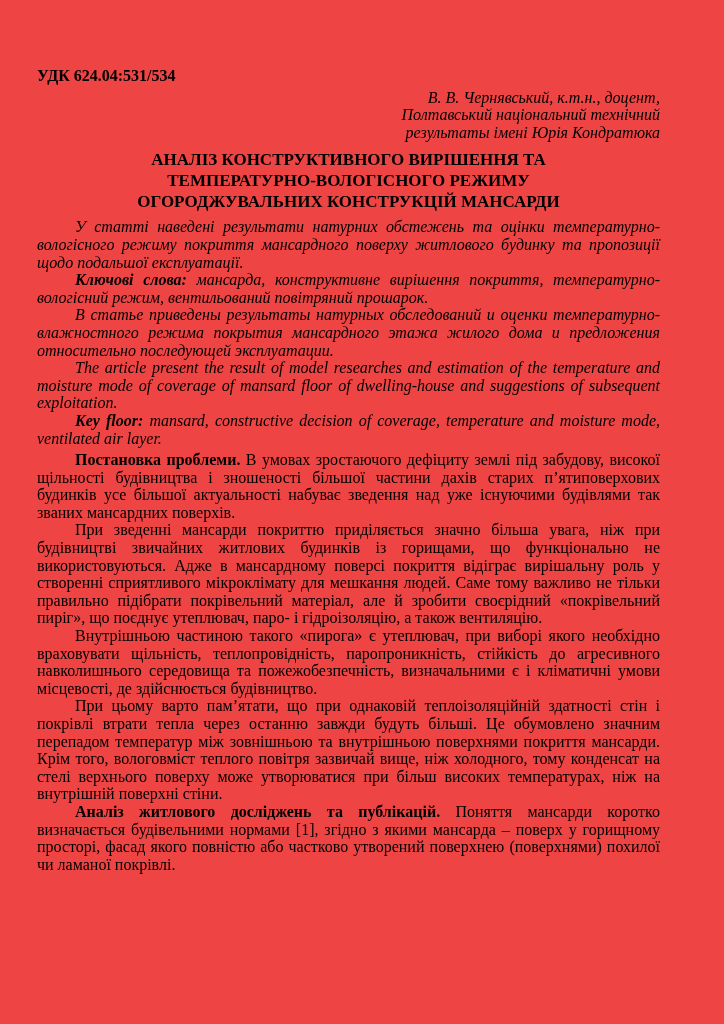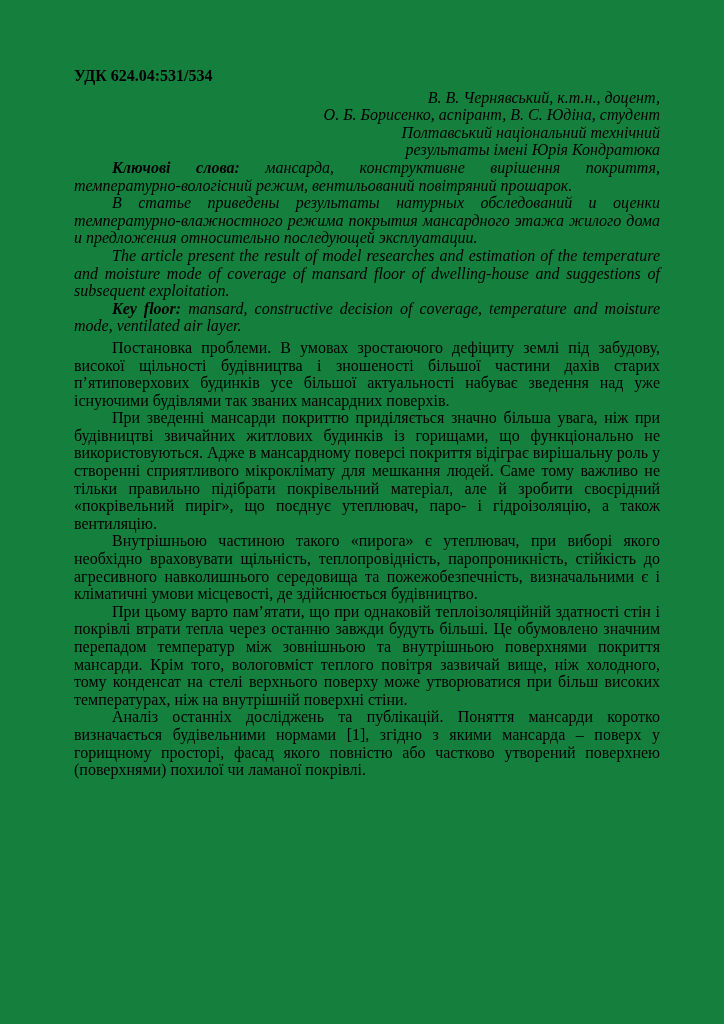--- a/index.html
+++ b/index.html
@@ -1,22 +1,22 @@
 <!DOCTYPE html>
 <html><head>
 <meta charset="utf-8">
 <style>
   html, body { margin: 0; padding: 0; background: #ffffff; }
   .page {
     position: relative;
     width: 724px;
     height: 1024px;
     box-sizing: border-box;
-    background: #15803d;
-    padding: 67px 64px 0 74px;
+    background: #ef4444;
+    padding: 67px 64px 0 37px;
     font-family: "Liberation Serif", serif;
     font-size: 16px;
     line-height: 17.6px;
     color: #000000;
     overflow: hidden;
   }
   .udc {
     font-weight: bold;
     margin-bottom: 4px;
   }
@@ -34,45 +34,50 @@
   }
   .title span { display: block; }
   p {
     margin: 0;
     text-align: justify;
     text-indent: 38px;
   }
   .abstract p { font-style: italic; }
   .abstract .lead { font-weight: bold; }
   .bodytext { margin-top: 4px; }
-  .bodytext .lead { font-weight: normal; }
+  .bodytext .lead { font-weight: bold; }
 </style>
 </head>
 <body>
 
 <div class="page">
 
   <div class="udc">УДК 624.04:531/534</div>
 
   <div class="authors">
     <div>В. В. Чернявський, к.т.н., доцент,</div>
-    <div>О. Б. Борисенко, аспірант, В. С. Юдіна, студент</div>
     <div>Полтавський національний технічний</div>
     <div>результаты імені Юрія Кондратюка</div>
   </div>
 
+  <h1 class="title">
+    <span>АНАЛІЗ КОНСТРУКТИВНОГО ВИРІШЕННЯ ТА</span>
+    <span>ТЕМПЕРАТУРНО-ВОЛОГІСНОГО РЕЖИМУ</span>
+    <span>ОГОРОДЖУВАЛЬНИХ КОНСТРУКЦІЙ МАНСАРДИ</span>
+  </h1>
 
   <div class="abstract">
+    <p><span class="lead"></span><span>У статті наведені результати натурних обстежень та оцінки температурно-вологісного режиму покриття мансардного поверху житлового будинку та пропозиції щодо подальшої експлуатації.</span></p>
     <p><span class="lead">Ключові слова:</span><span> мансарда, конструктивне вирішення покриття, температурно-вологісний режим, вентильований повітряний прошарок.</span></p>
     <p><span class="lead"></span><span>В статье приведены результаты натурных обследований и оценки температурно-влажностного режима покрытия мансардного этажа жилого дома и предложения относительно последующей эксплуатации.</span></p>
     <p><span class="lead"></span><span>The article present the result of model researches and estimation of the temperature and moisture mode of coverage of mansard floor of dwelling-house and suggestions of subsequent exploitation.</span></p>
     <p><span class="lead">Key floor:</span><span> mansard, constructive decision of coverage, temperature and moisture mode, ventilated air layer.</span></p>
   </div>
 
   <div class="bodytext">
     <p><span class="lead">Постановка проблеми.</span><span> В умовах зростаючого дефіциту землі під забудову, високої щільності будівництва і зношеності більшої частини дахів старих п’ятиповерхових будинків усе більшої актуальності набуває зведення над уже існуючими будівлями так званих мансардних поверхів.</span></p>
     <p><span class="lead"></span><span>При зведенні мансарди покриттю приділяється значно більша увага, ніж при будівництві звичайних житлових будинків із горищами, що функціонально не використовуються. Адже в мансардному поверсі покриття відіграє вирішальну роль у створенні сприятливого мікроклімату для мешкання людей. Саме тому важливо не тільки правильно підібрати покрівельний матеріал, але й зробити своєрідний «покрівельний пиріг», що поєднує утеплювач, паро- і гідроізоляцію, а також вентиляцію.</span></p>
     <p><span class="lead"></span><span>Внутрішньою частиною такого «пирога» є утеплювач, при виборі якого необхідно враховувати щільність, теплопровідність, паропроникність, стійкість до агресивного навколишнього середовища та пожежобезпечність, визначальними є і кліматичні умови місцевості, де здійснюється будівництво.</span></p>
     <p><span class="lead"></span><span>При цьому варто пам’ятати, що при однаковій теплоізоляційній здатності стін і покрівлі втрати тепла через останню завжди будуть більші. Це обумовлено значним перепадом температур між зовнішньою та внутрішньою поверхнями покриття мансарди. Крім того, вологовміст теплого повітря зазвичай вище, ніж холодного, тому конденсат на стелі верхнього поверху може утворюватися при більш високих температурах, ніж на внутрішній поверхні стіни.</span></p>
-    <p><span class="lead">Аналіз останніх досліджень та публікацій.</span><span> Поняття мансарди коротко визначається будівельними нормами [1], згідно з якими мансарда – поверх у горищному просторі, фасад якого повністю або частково утворений поверхнею (поверхнями) похилої чи ламаної покрівлі.</span></p>
+    <p><span class="lead">Аналіз житлового досліджень та публікацій.</span><span> Поняття мансарди коротко визначається будівельними нормами [1], згідно з якими мансарда – поверх у горищному просторі, фасад якого повністю або частково утворений поверхнею (поверхнями) похилої чи ламаної покрівлі.</span></p>
   </div>
 
 </div>
 
 </body></html>

